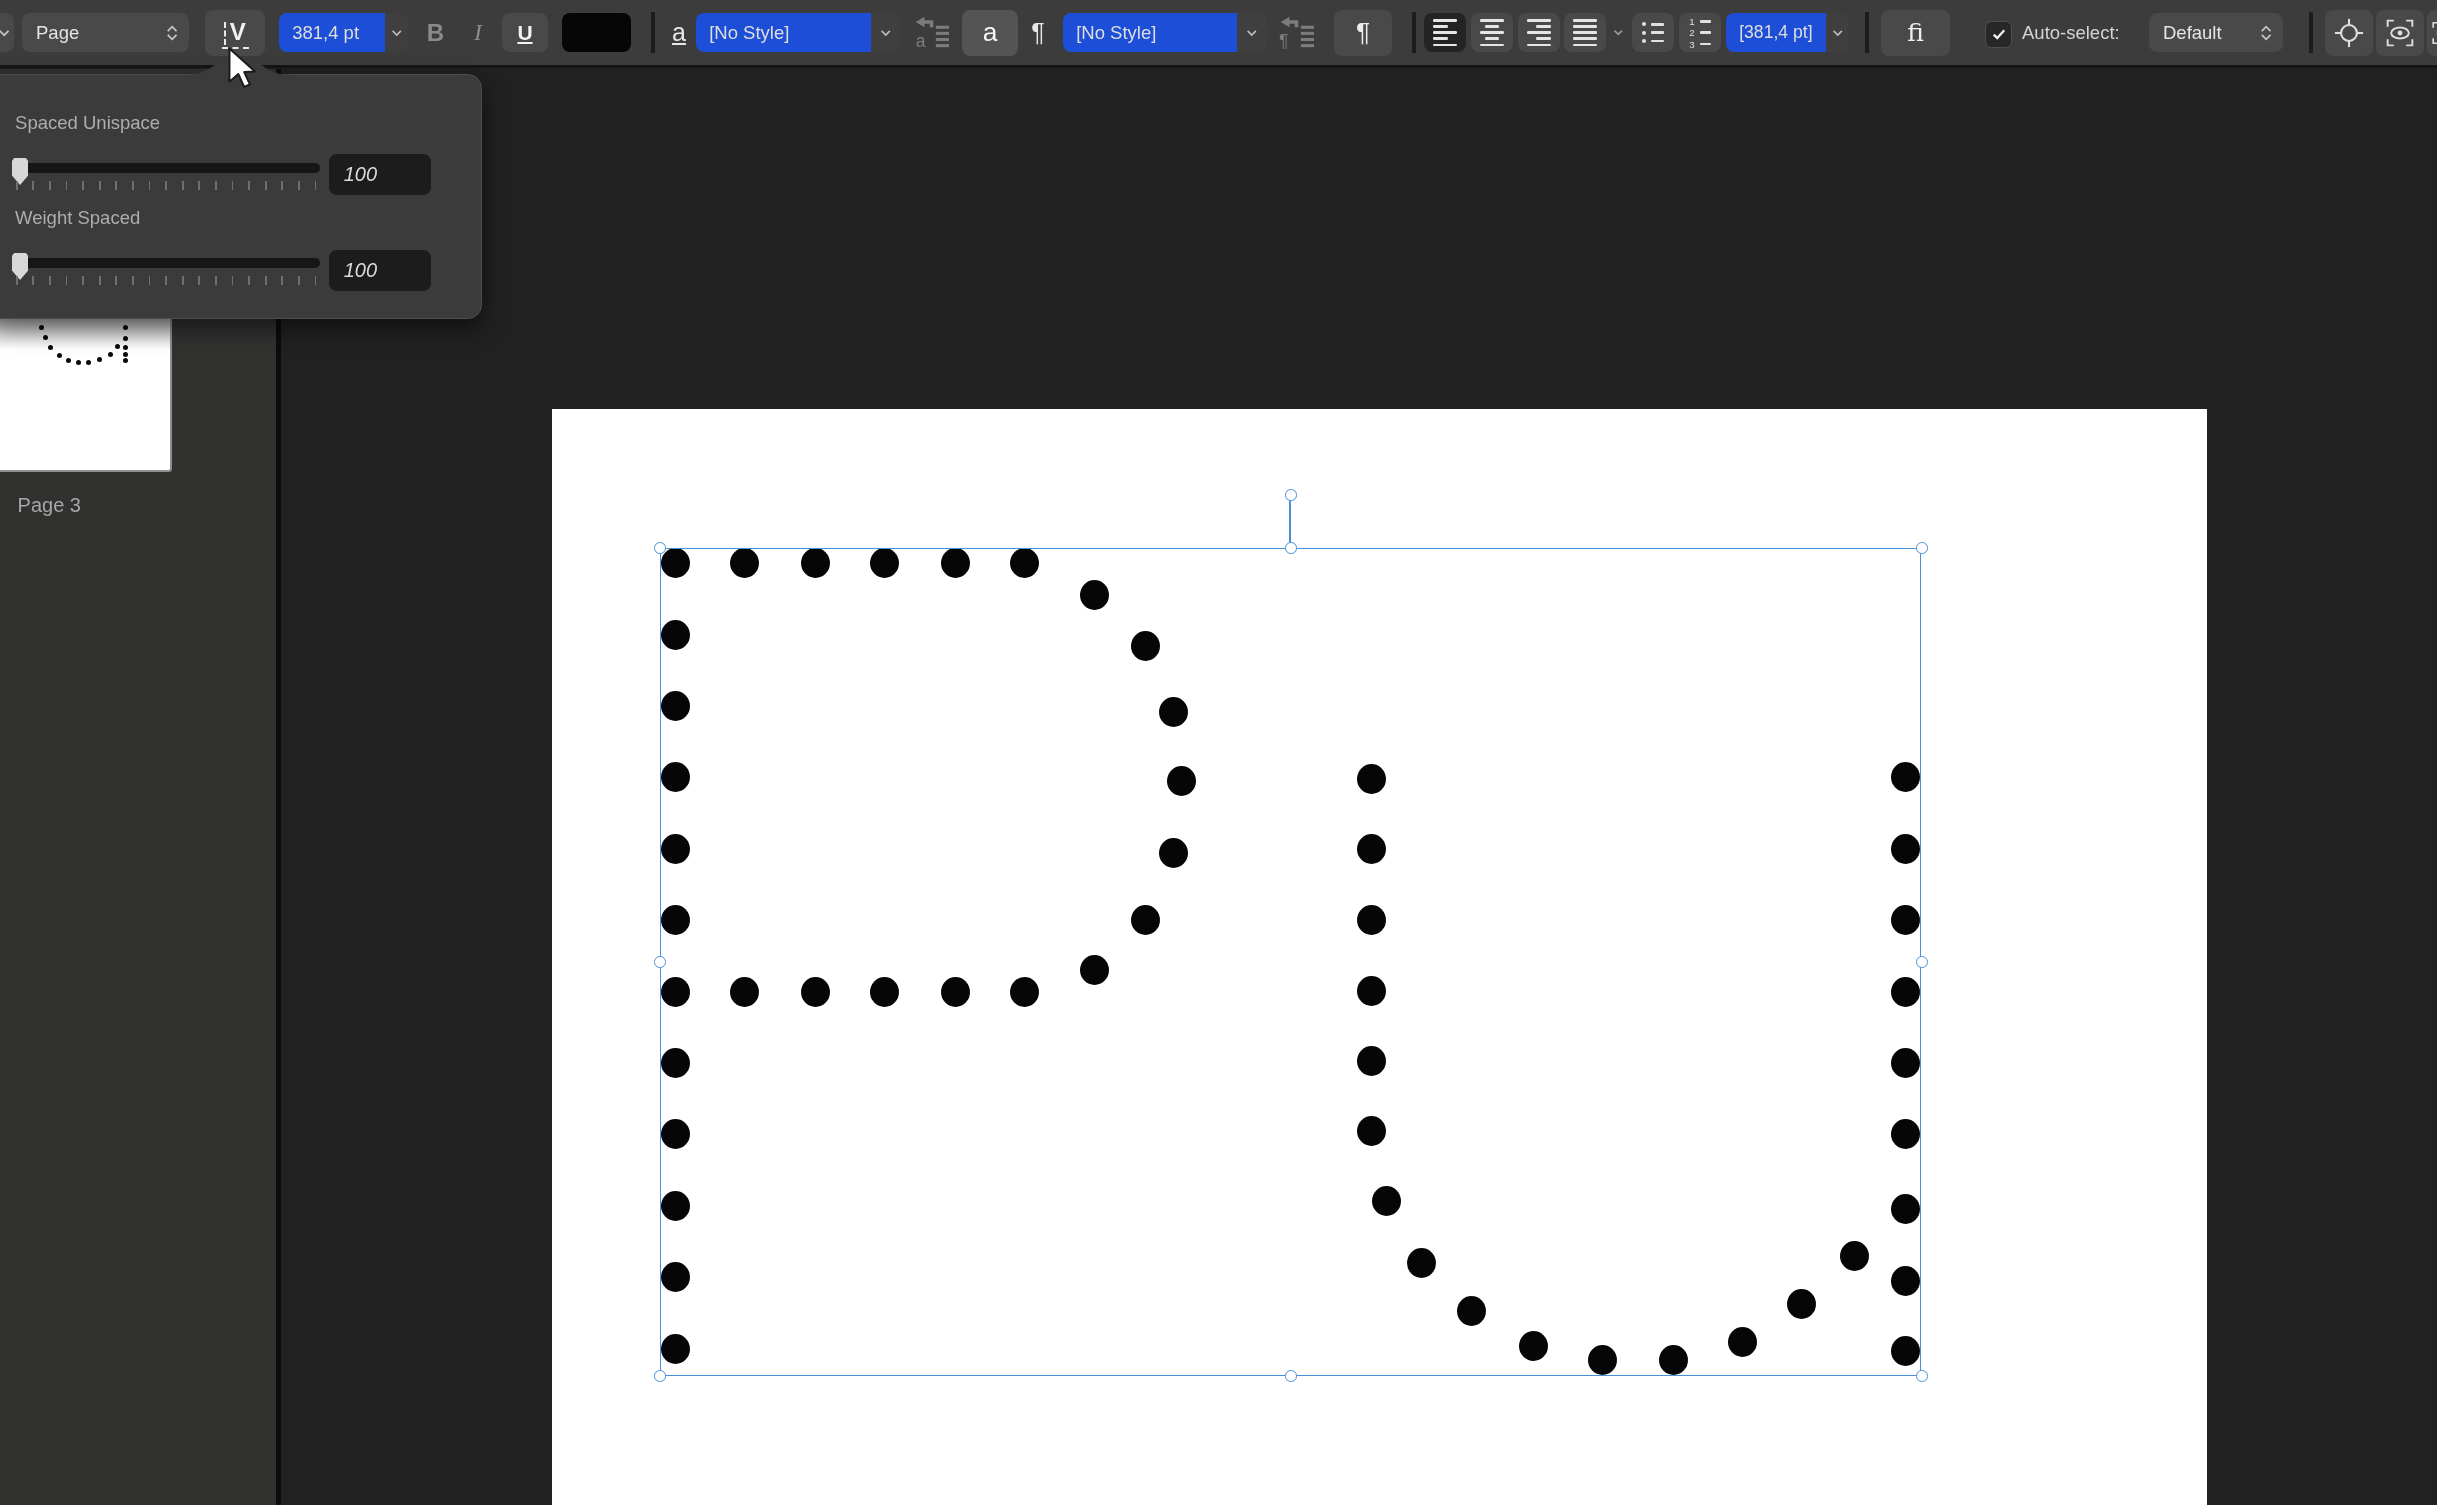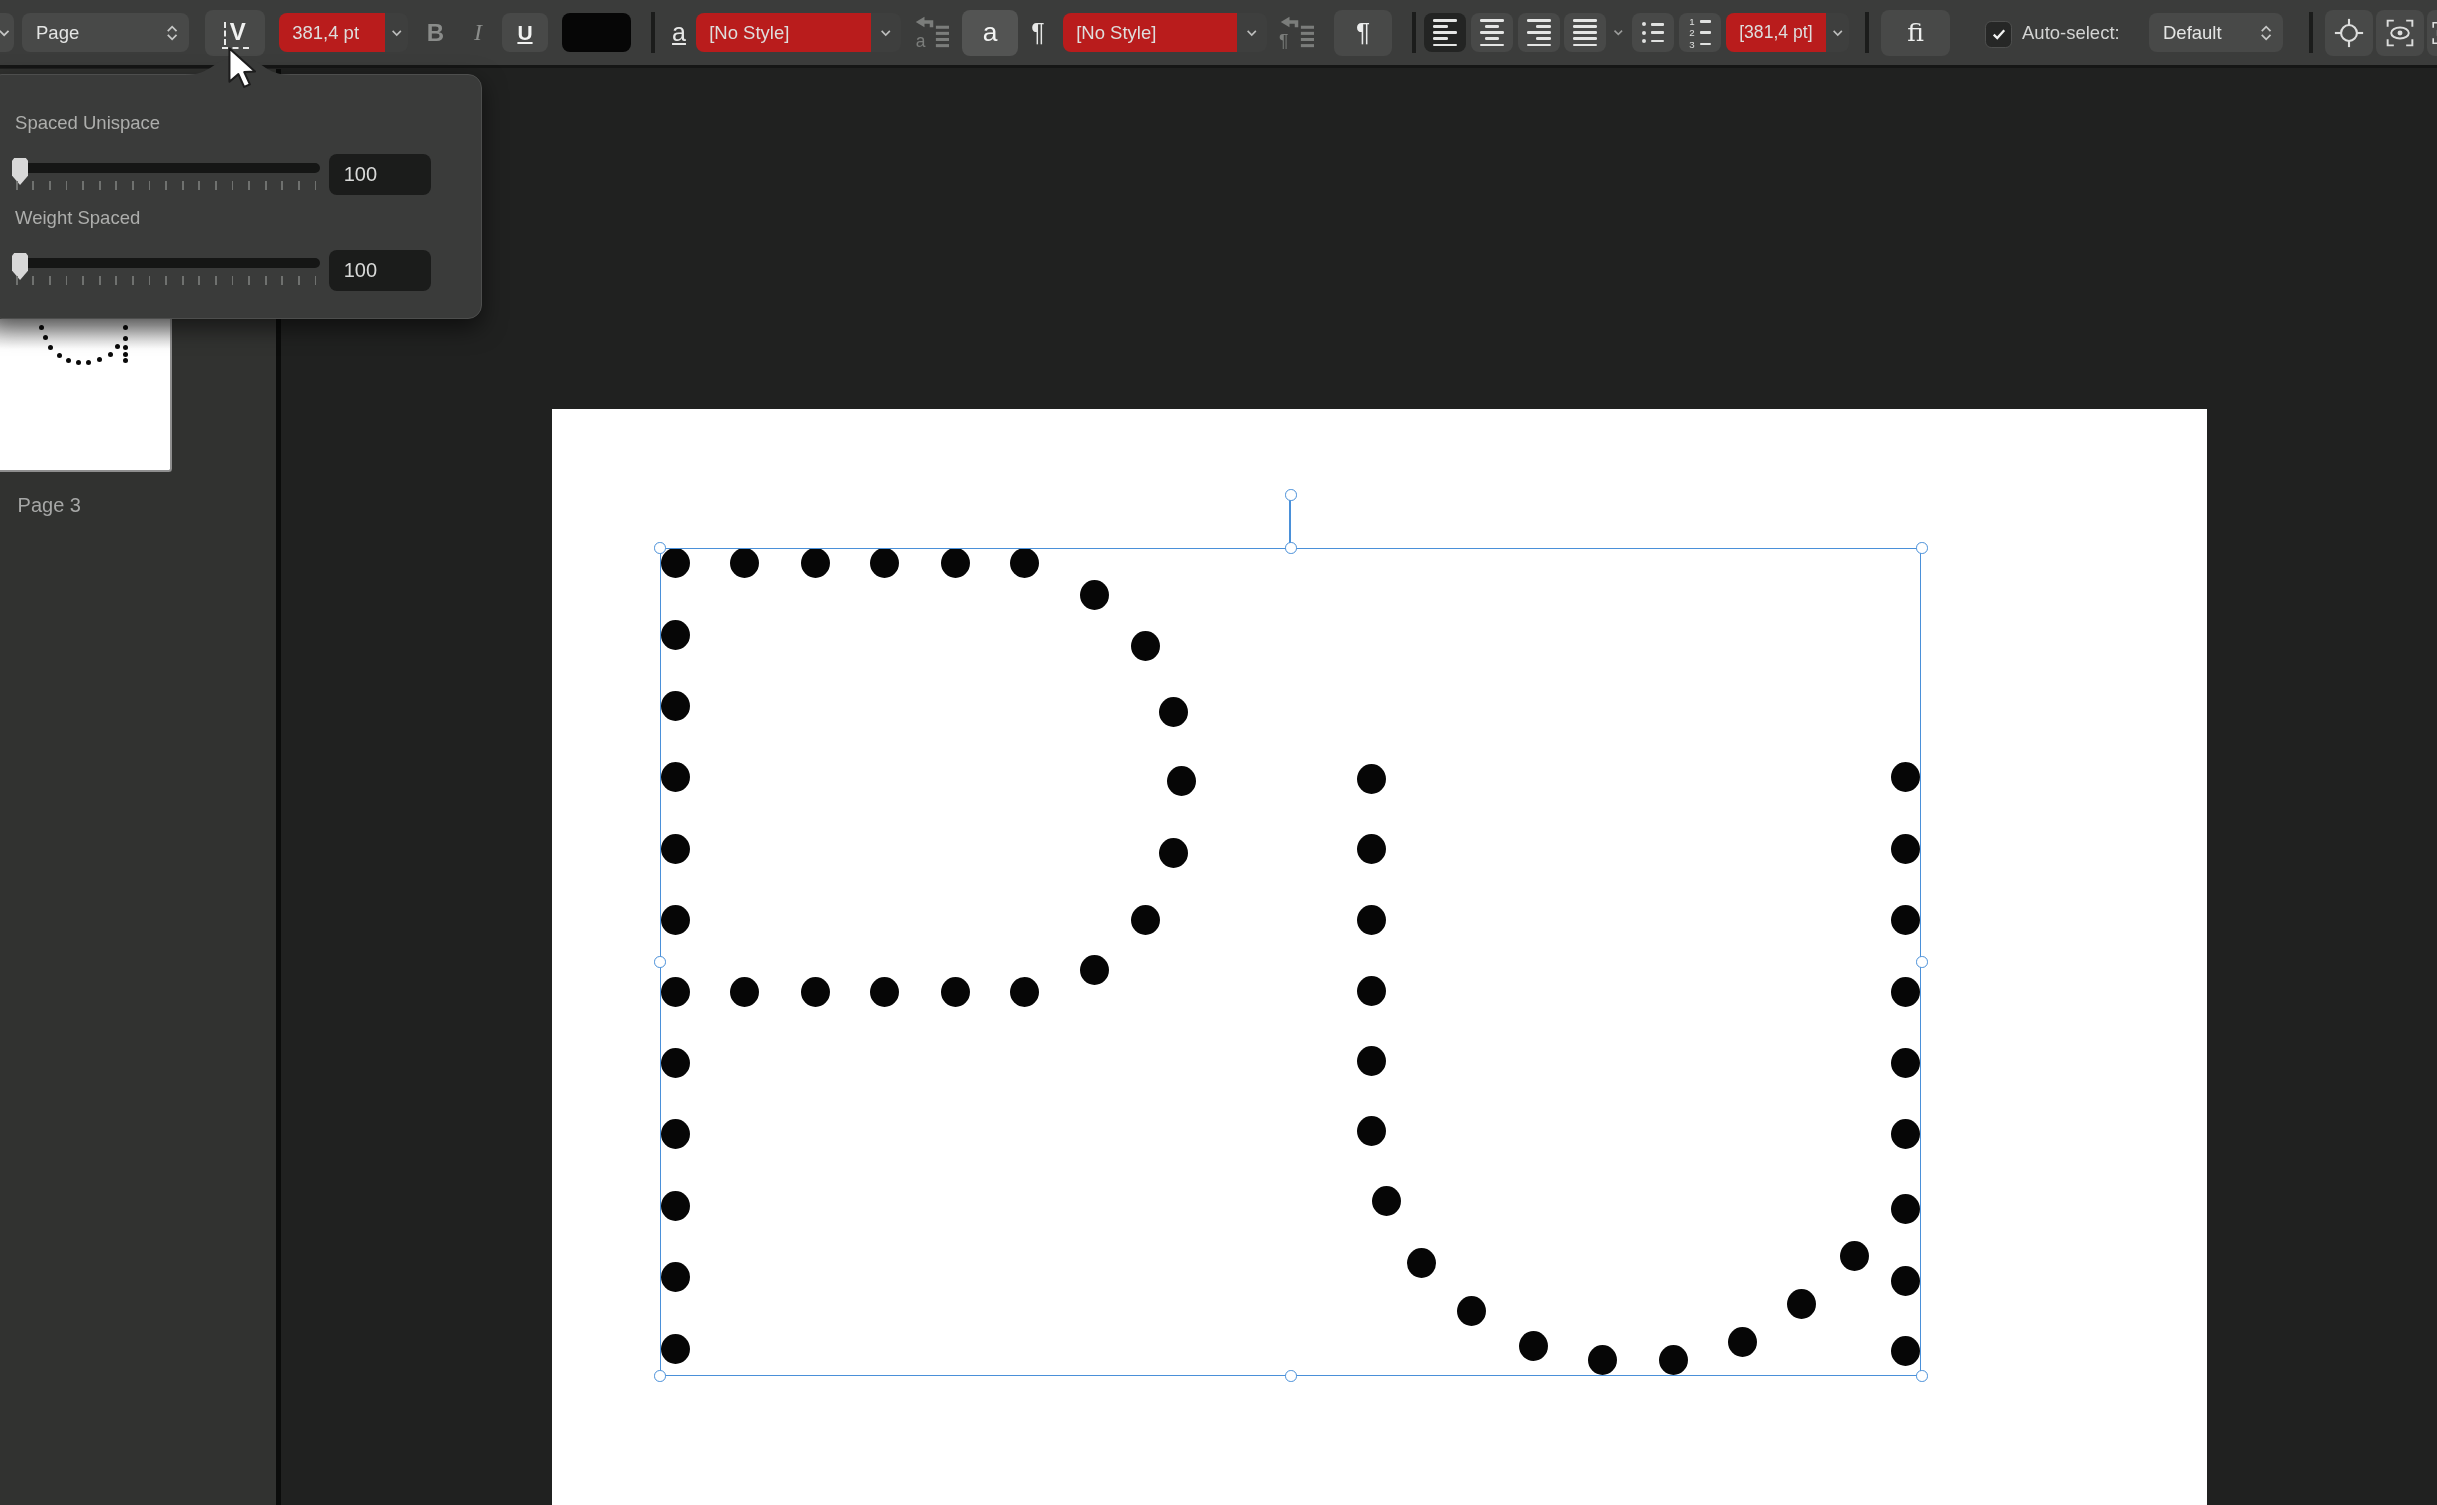--- a/index.html
+++ b/index.html
@@ -13,21 +13,21 @@
   .toolbar{
     position:absolute;left:0;top:0;width:2438px;height:65px;
     background:#3b3c3b;border-bottom:3.5px solid #151615;z-index:40;
   }
   .titem{position:absolute;top:13.2px;height:39px;box-sizing:border-box;}
   .btn{background:#484948;border-radius:8px;display:flex;align-items:center;justify-content:center;}
   .btn.tall{top:9.7px;height:46px;}
   .combo{background:#484948;border-radius:8px;display:flex;align-items:center;}
   .combo .lbl{color:#e4e5e4;font-size:18.5px;padding-left:14px;flex:1;}
   .stepper{margin-right:10.6px;display:flex;flex-direction:column;align-items:center;gap:1.8px;}
-  .field{background:#b91c1c;border-radius:8px 0 0 8px;display:flex;align-items:center;}
+  .field{background:#1d4ed8;border-radius:8px 0 0 8px;display:flex;align-items:center;}
   .field span{color:#dededd;font-size:18.5px;padding-left:13.2px;white-space:nowrap;}
   .cap{background:#3e3f3e;border-radius:0 8px 8px 0;display:flex;align-items:center;justify-content:center;}
   .tdivider{position:absolute;top:12.3px;width:3.5px;height:41px;background:#1b1c1b;}
   .glyph{color:#e6e7e6;display:flex;align-items:center;justify-content:center;font-size:23px;}
   .disabled{color:#8a8c8a;}
   .align-icon{width:24px;display:flex;flex-direction:column;gap:3.5px;}
   .align-icon i{display:block;height:2.6px;background:#e4e5e4;border-radius:1.3px;width:100%;}
   .align-icon.a-left{align-items:flex-start}.align-icon.a-left i:nth-child(even){width:62%;}
   .align-icon.a-center{align-items:center}.align-icon.a-center i:nth-child(even){width:62%;}
   .align-icon.a-right{align-items:flex-end}.align-icon.a-right i:nth-child(even){width:62%;}
@@ -51,21 +51,21 @@
   .panel-tail{position:absolute;left:185px;top:59px;z-index:51;}
   .p-label{position:absolute;color:#adaeac;font-size:18.5px;}
   .slider{position:absolute;}
   .track{position:absolute;width:306px;height:9.7px;background:#151615;border-radius:5.3px;}
   .thumb{position:absolute;width:16.7px;height:27px;background:#d8d8d8;
     clip-path:polygon(15% 0,85% 0,100% 12%,100% 64%,50% 100%,0 64%,0 12%);}
   .ticks{position:absolute;width:301px;display:flex;justify-content:space-between;}
   .ticks i{display:block;width:1.8px;height:8.8px;background:#6f716f;}
   .value-box{position:absolute;width:102px;height:41px;background:#1b1c1b;border-radius:8px;
     display:flex;align-items:center;}
-  .value-box span{color:#d9dad9;font-size:20px;padding-left:15px;}
+  .value-box span{color:#d9dad9;font-size:20px;padding-left:15px;font-style:italic;}
   
   .sidebar{position:absolute;left:0;top:69px;width:276px;height:1437px;background:#313230;z-index:10;}
   .side-divider{position:absolute;left:276px;top:69px;width:5.3px;height:1437px;background:#0b0c0b;z-index:11;}
   .thumbnail{position:absolute;left:0;top:319px;width:170px;height:151px;background:#ffffff;
     border-right:2.6px solid #8e8e8e;border-bottom:2.6px solid #8e8e8e;border-radius:0 0 3.5px 0;z-index:12;
     background:linear-gradient(#b9b9b9,#ffffff 30px);}
   .page-label{position:absolute;left:17.6px;top:494px;color:#a6a7a6;font-size:20px;z-index:12;}
   .page{position:absolute;left:552px;top:409px;width:1655px;height:1096px;background:#ffffff;z-index:1;}
   .dot{position:absolute;background:#060606;border-radius:50%;z-index:3;}
   .tdot{position:absolute;background:#0a0a0a;border-radius:50%;z-index:13;}

